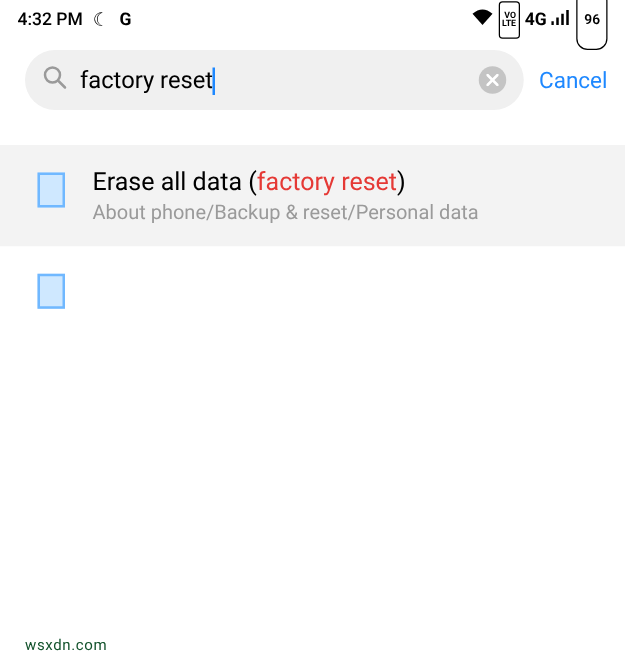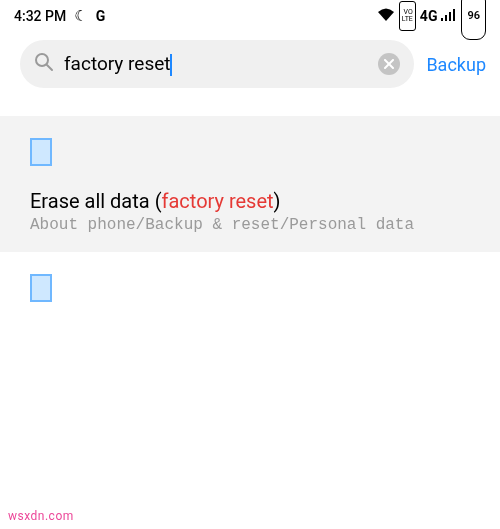--- a/index.html
+++ b/index.html
@@ -80,67 +80,66 @@
       color: #1e88ff;
       font-size: 18px;
     }
     .results { margin-top: 16px; }
     .result-item {
       display: flex;
       align-items: flex-start;
       padding: 16px 20px 18px 30px;
       gap: 22px;
     }
-    .result-item.highlighted { background: #f3f3f3; flex-direction: column; }
+    .result-item.highlighted { background: #f3f3f3; }
     .result-icon {
       width: 22px;
       height: 28px;
       border: 2px solid #70b8ff;
       background: #cfe8ff;
       margin-top: 6px;
       flex-shrink: 0;
     }
     .result-body { flex: 1; }
     .result-title {
       font-size: 20px;
       color: #000;
       line-height: 1.3;
     }
     .result-title .match { color: #e53935; }
     .result-path {
       font-size: 16px;
       color: #9a9a9a;
       margin-top: 2px;
-      font-family: Liberation Mono, monospace;
     }
     .watermark {
       position: absolute;
       bottom: 6px;
-      left: 8px;
+      left: 20px;
       font-size: 12px;
-      color: #ec4899;
+      color: #14532d;
       letter-spacing: 0.5px;
     }
   </style>
 </head>
 <body>
 
 <div class="statusbar">
   <div class="statusbar-left">
     <span>4:32 PM</span>
     <span style="font-size:15px;">☾</span>
     <span style="font-weight:700;">G</span>
   </div>
   <div class="statusbar-right">
     <span>
       <svg width="18" height="14" viewBox="0 0 18 14">
           <path d="M9 13 L1 4 Q9 -3 17 4 Z" fill="#000"></path>
         </svg>
     </span>
-    <span style="border:1.2px solid #000;border-radius:3px;font-size:7px;line-height:7px;padding:7px 2px;font-weight:400;text-align:right;">VO<br>LTE</span>
+    <span style="border:1.2px solid #000;border-radius:3px;font-size:7px;line-height:7px;padding:7px 2px;font-weight:700;text-align:right;">VO<br>LTE</span>
     <span style="font-size:14px;font-weight:700;">4G</span>
     <span>
       <svg width="16" height="12" viewBox="0 0 16 12">
           <rect x="0" y="9" width="2" height="3" fill="#000"></rect>
           <rect x="4" y="6" width="2" height="6" fill="#000"></rect>
           <rect x="8" y="3" width="2" height="9" fill="#000"></rect>
           <rect x="12" y="0" width="2" height="12" fill="#000"></rect>
         </svg>
     </span>
     <span class="battery-pill">96</span>
@@ -158,21 +157,21 @@
     <span class="search-text">
       <span>factory reset</span><span class="caret"></span>
     </span>
     <span class="clear-btn">
       <svg width="10" height="10" viewBox="0 0 10 10">
           <line x1="1" y1="1" x2="9" y2="9" stroke="#fff" stroke-width="2" stroke-linecap="round"></line>
           <line x1="9" y1="1" x2="1" y2="9" stroke="#fff" stroke-width="2" stroke-linecap="round"></line>
         </svg>
     </span>
   </div>
-  <span class="cancel">Backup</span>
+  <span class="cancel">Cancel</span>
 </div>
 
 <div class="results">
 
   <div class="result-item highlighted">
     <div class="result-icon"></div>
     <div class="result-body">
       <div class="result-title">
         <span>Erase all data (</span><span class="match">factory reset</span><span>)</span>
       </div>

